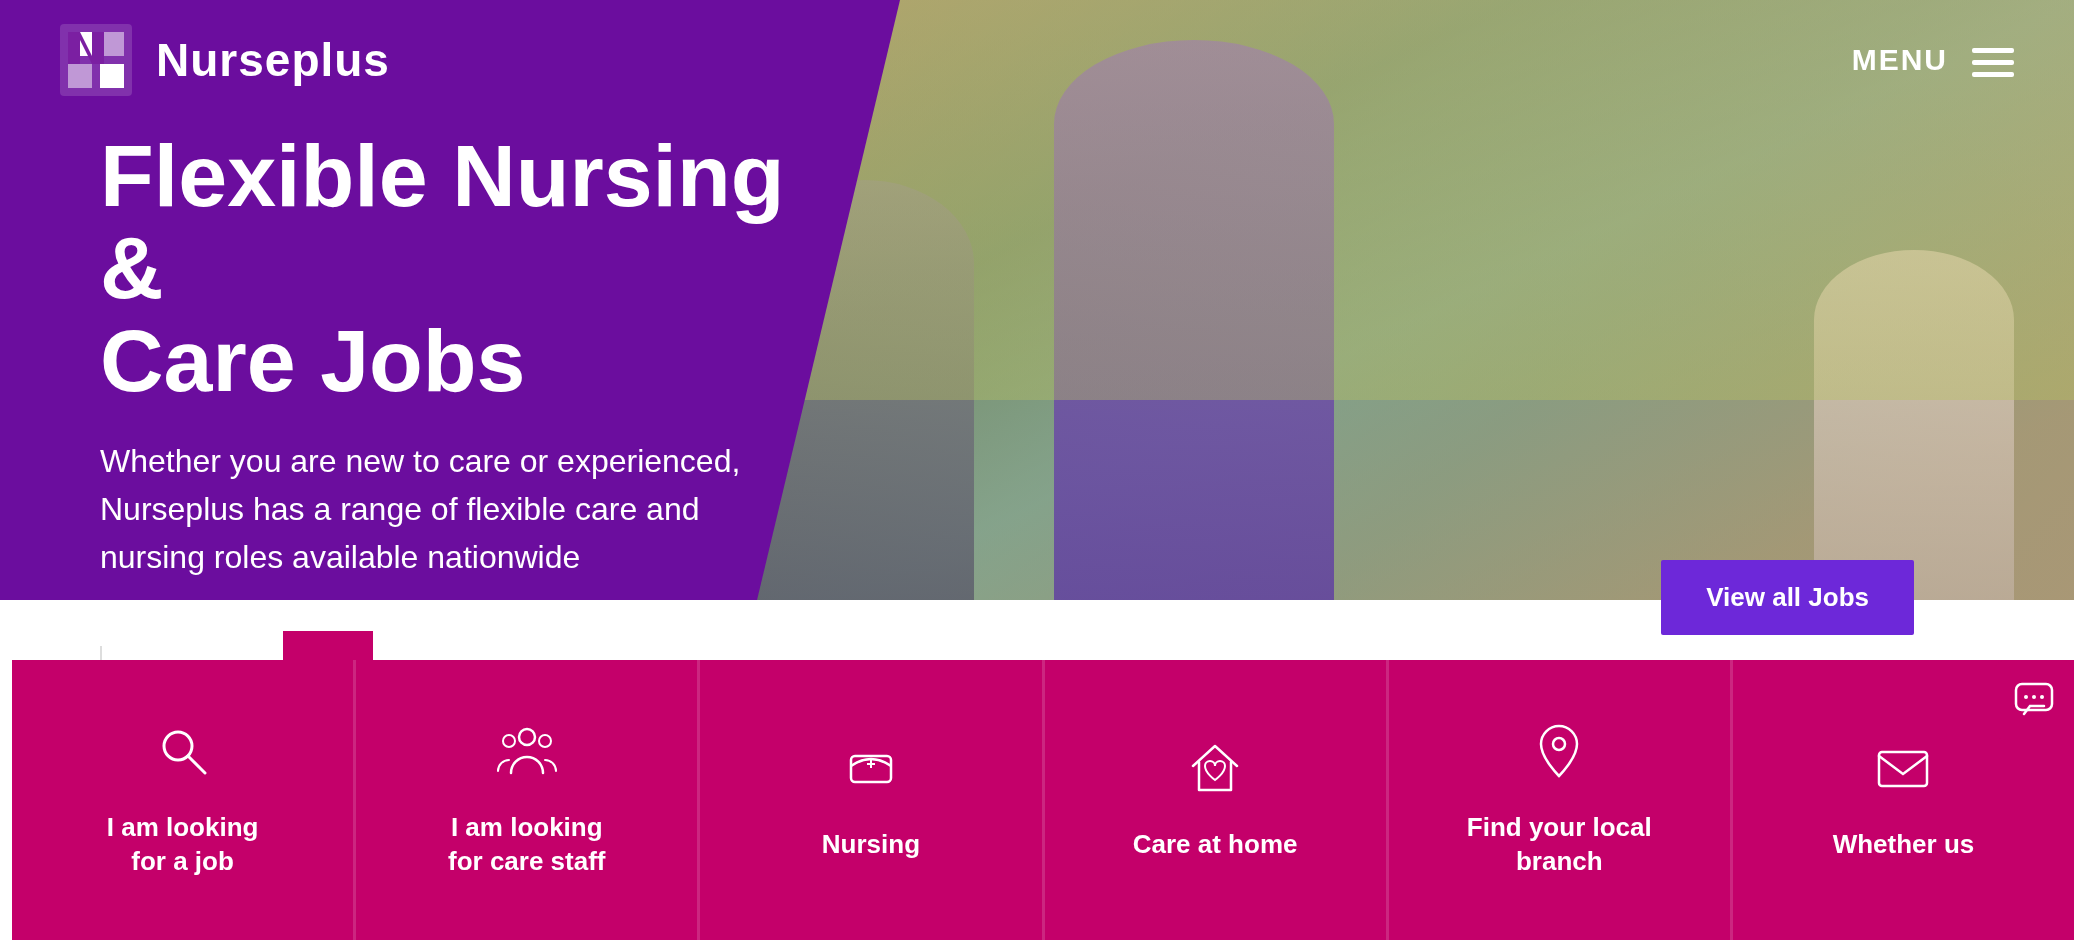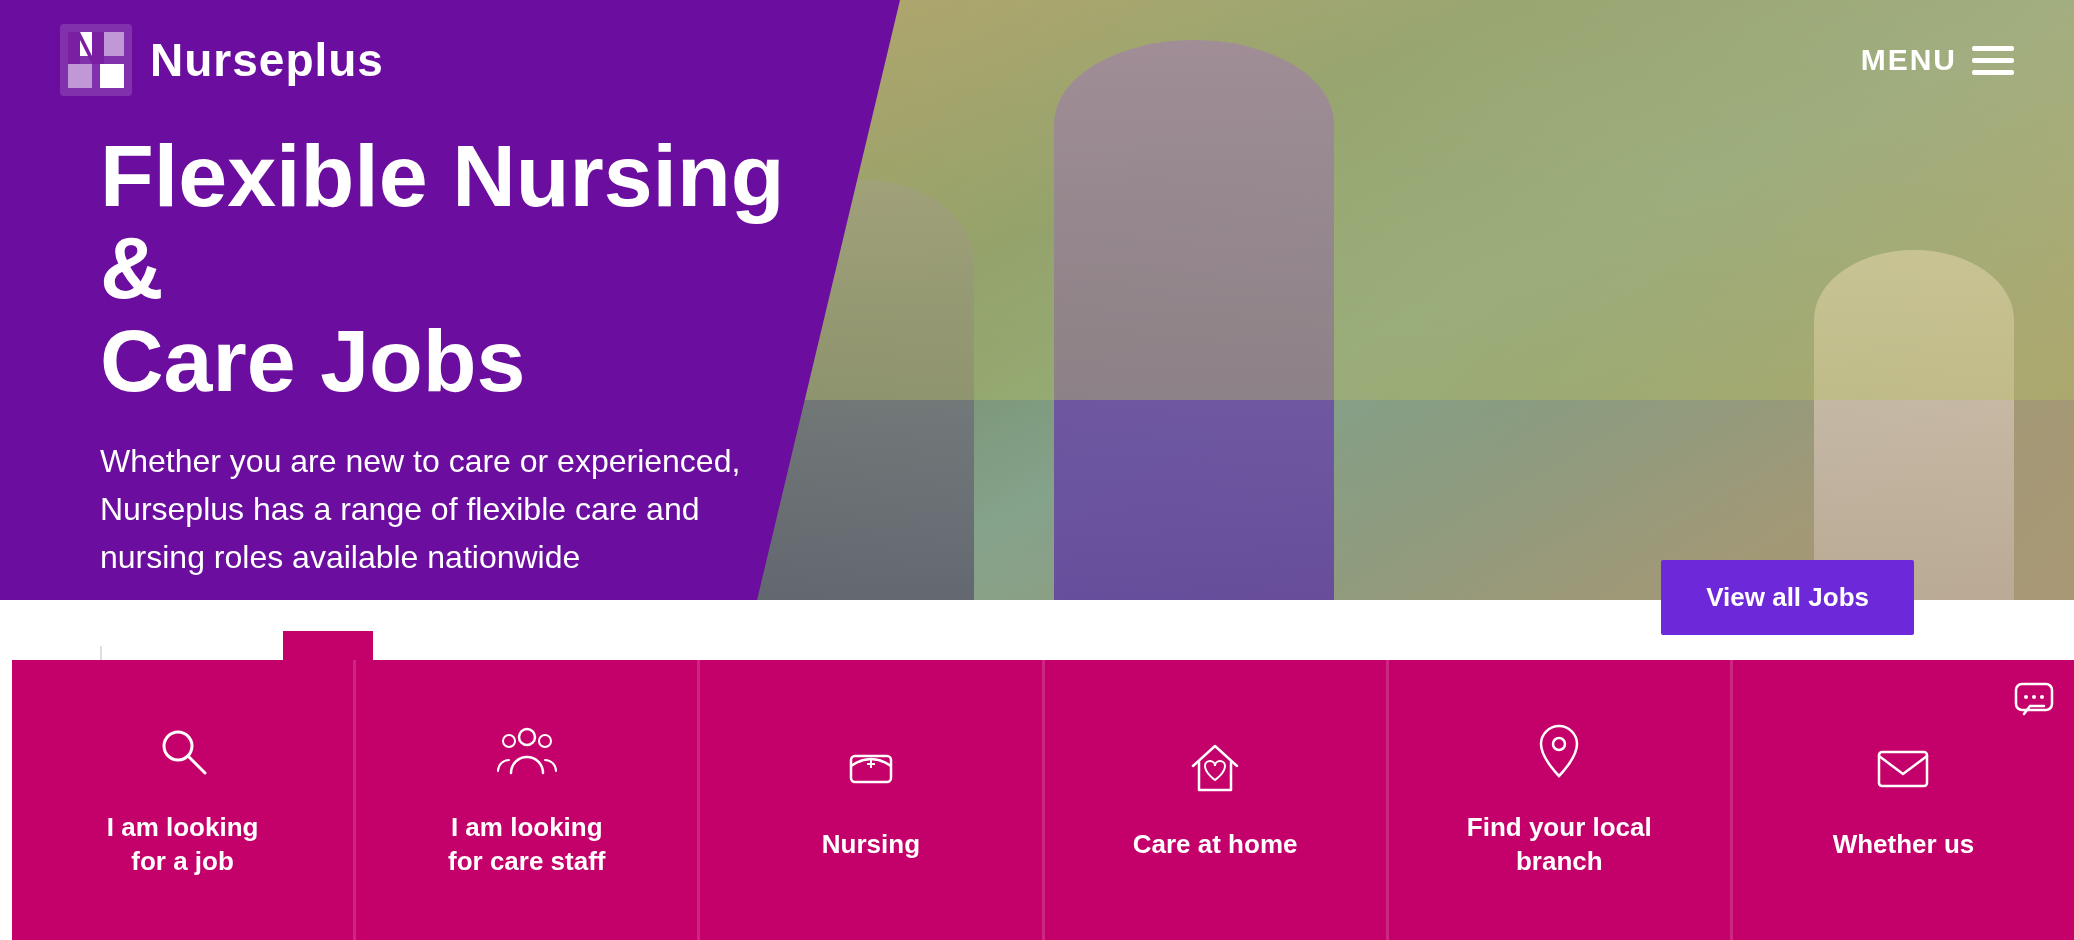--- a/index.html
+++ b/index.html
@@ -12,36 +12,36 @@
       height: 120px;
       display: flex;
       align-items: center;
       justify-content: space-between;
       padding: 0 60px;
       z-index: 10;
     }
     .logo-area {
       display: flex;
       align-items: center;
-      gap: 18px;
+      gap: 24px;
     }
     .logo-icon {
       width: 72px;
       height: 72px;
     }
     .logo-text {
       color: #fff;
       font-size: 46px;
       font-weight: bold;
       letter-spacing: 1px;
     }
     .menu-btn {
       display: flex;
-      align-items: center;
-      gap: 15px;
+      align-items: flex-end;
+      gap: 24px;
       color: #fff;
       font-size: 30px;
       font-weight: bold;
       letter-spacing: 2px;
       cursor: pointer;
       background: none;
       border: none;
     }
     .menu-lines {
       display: flex;

